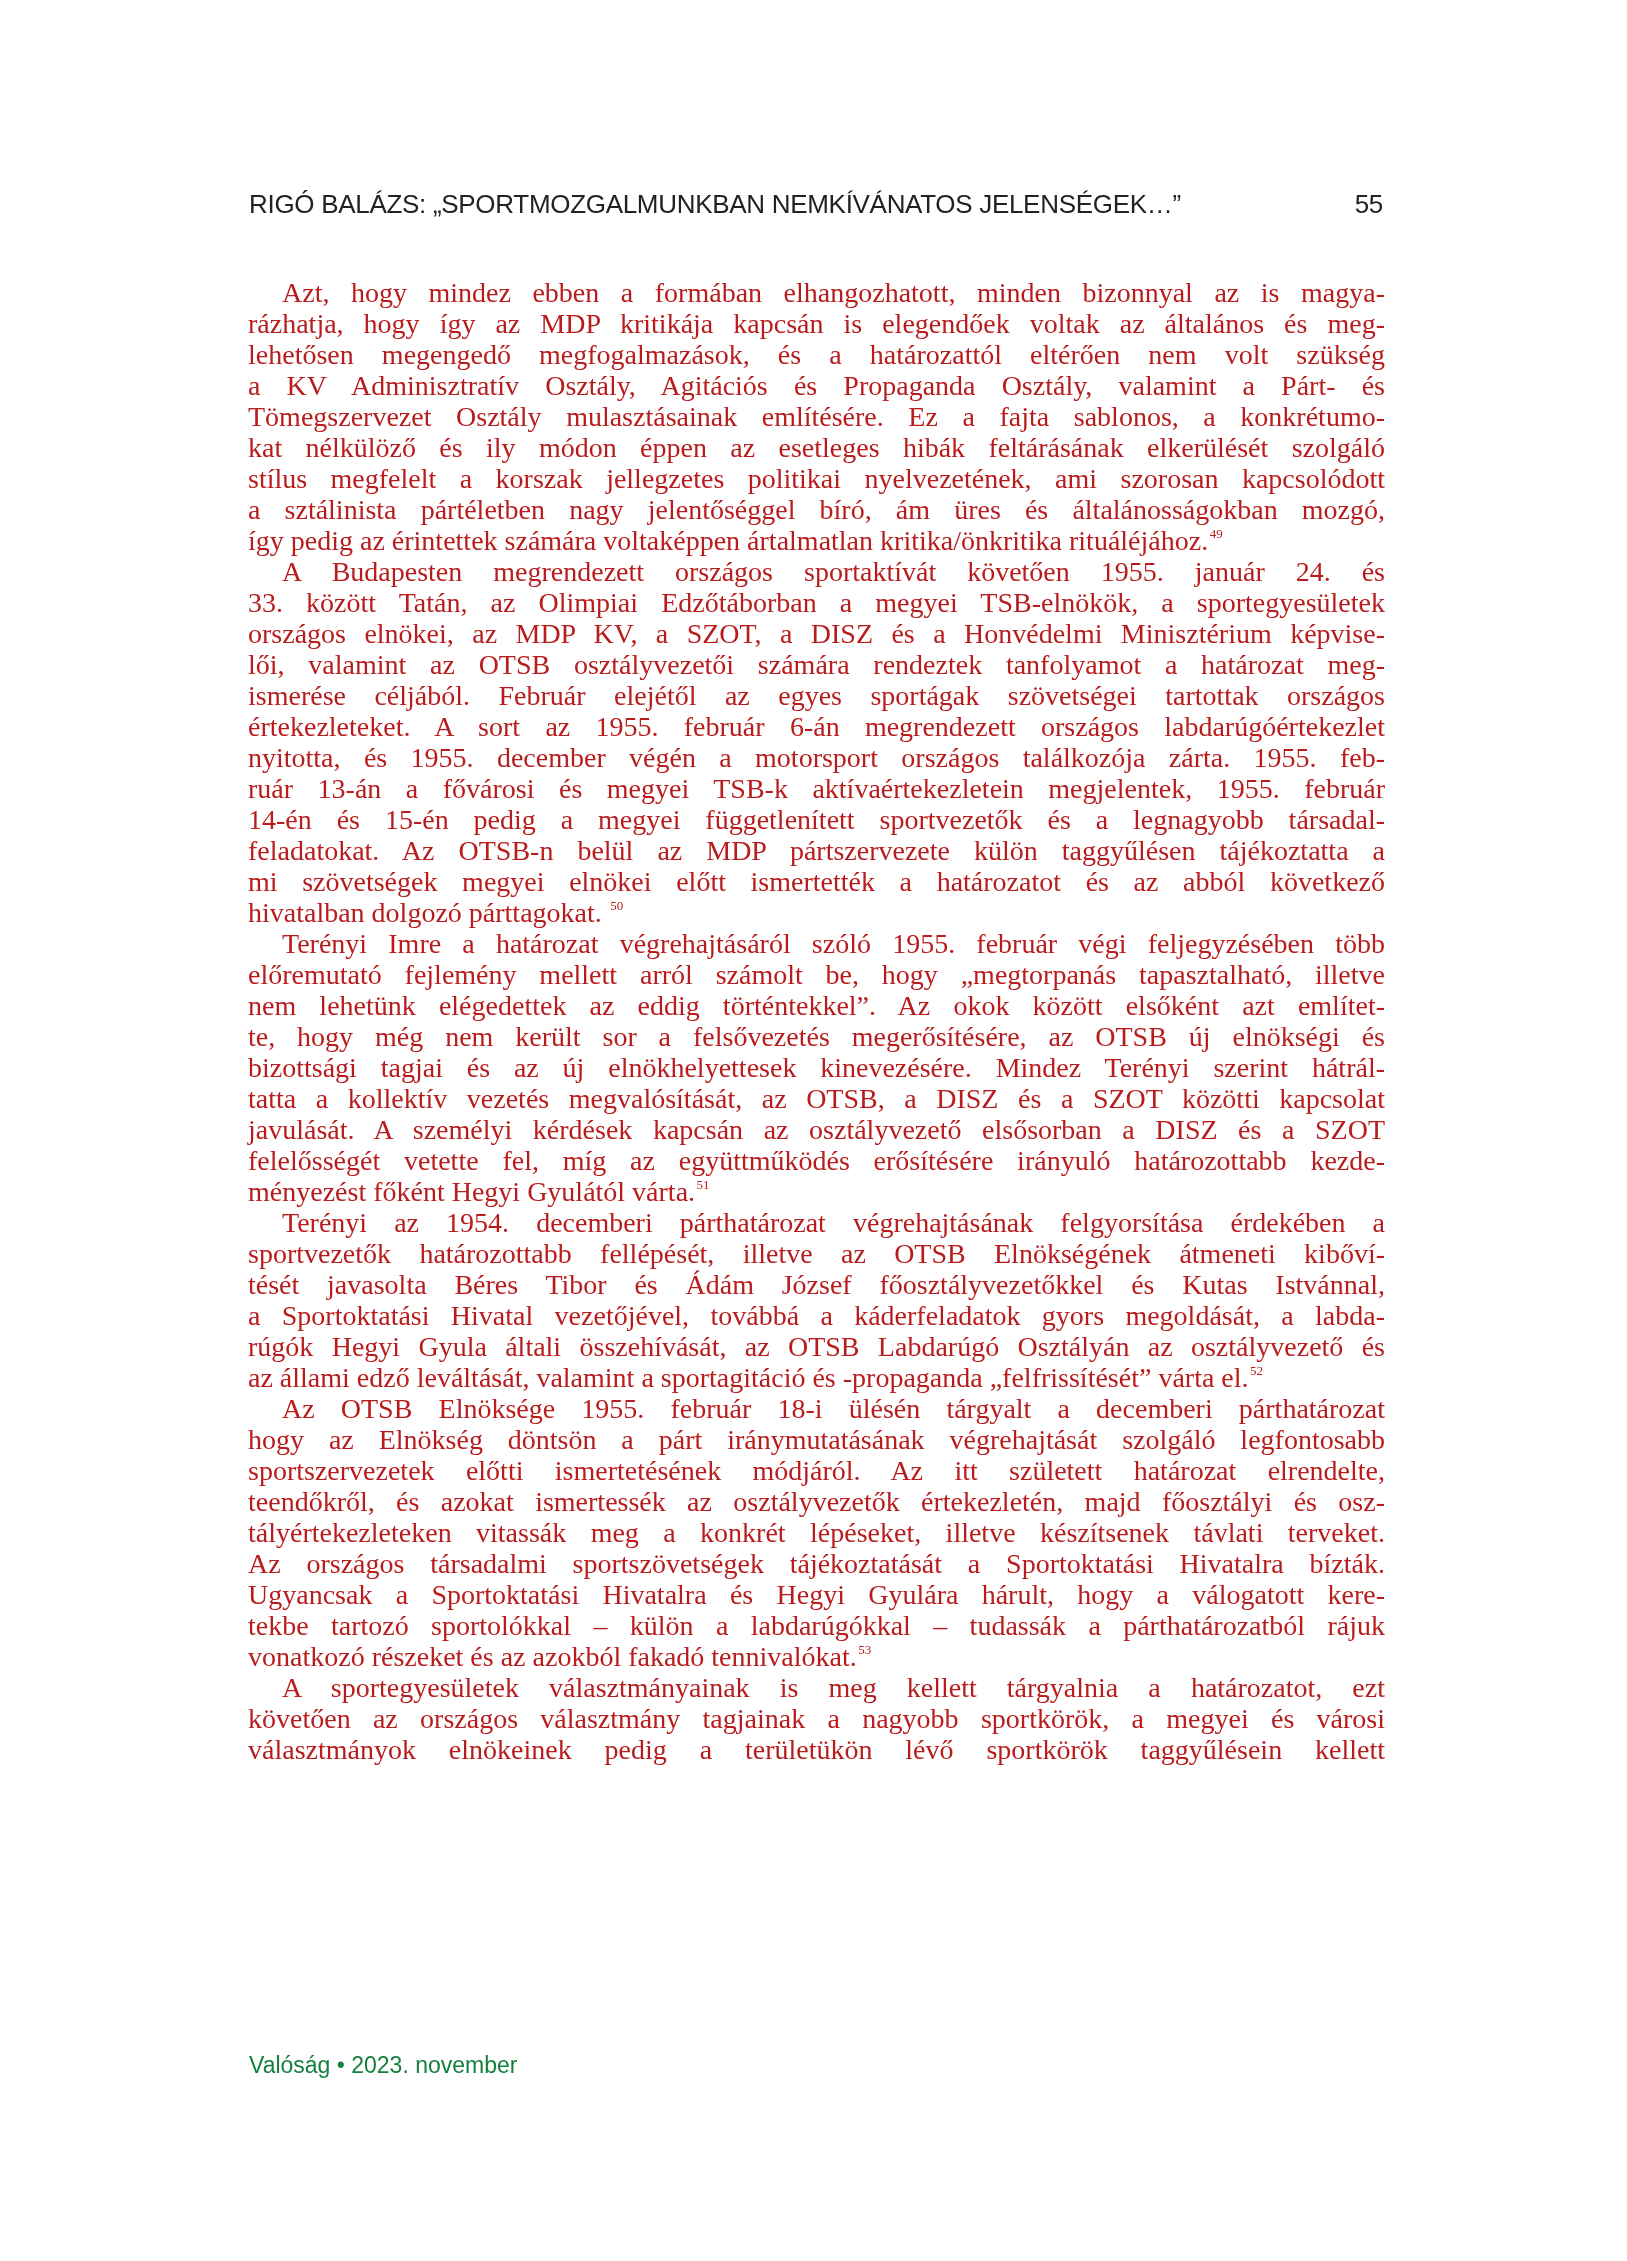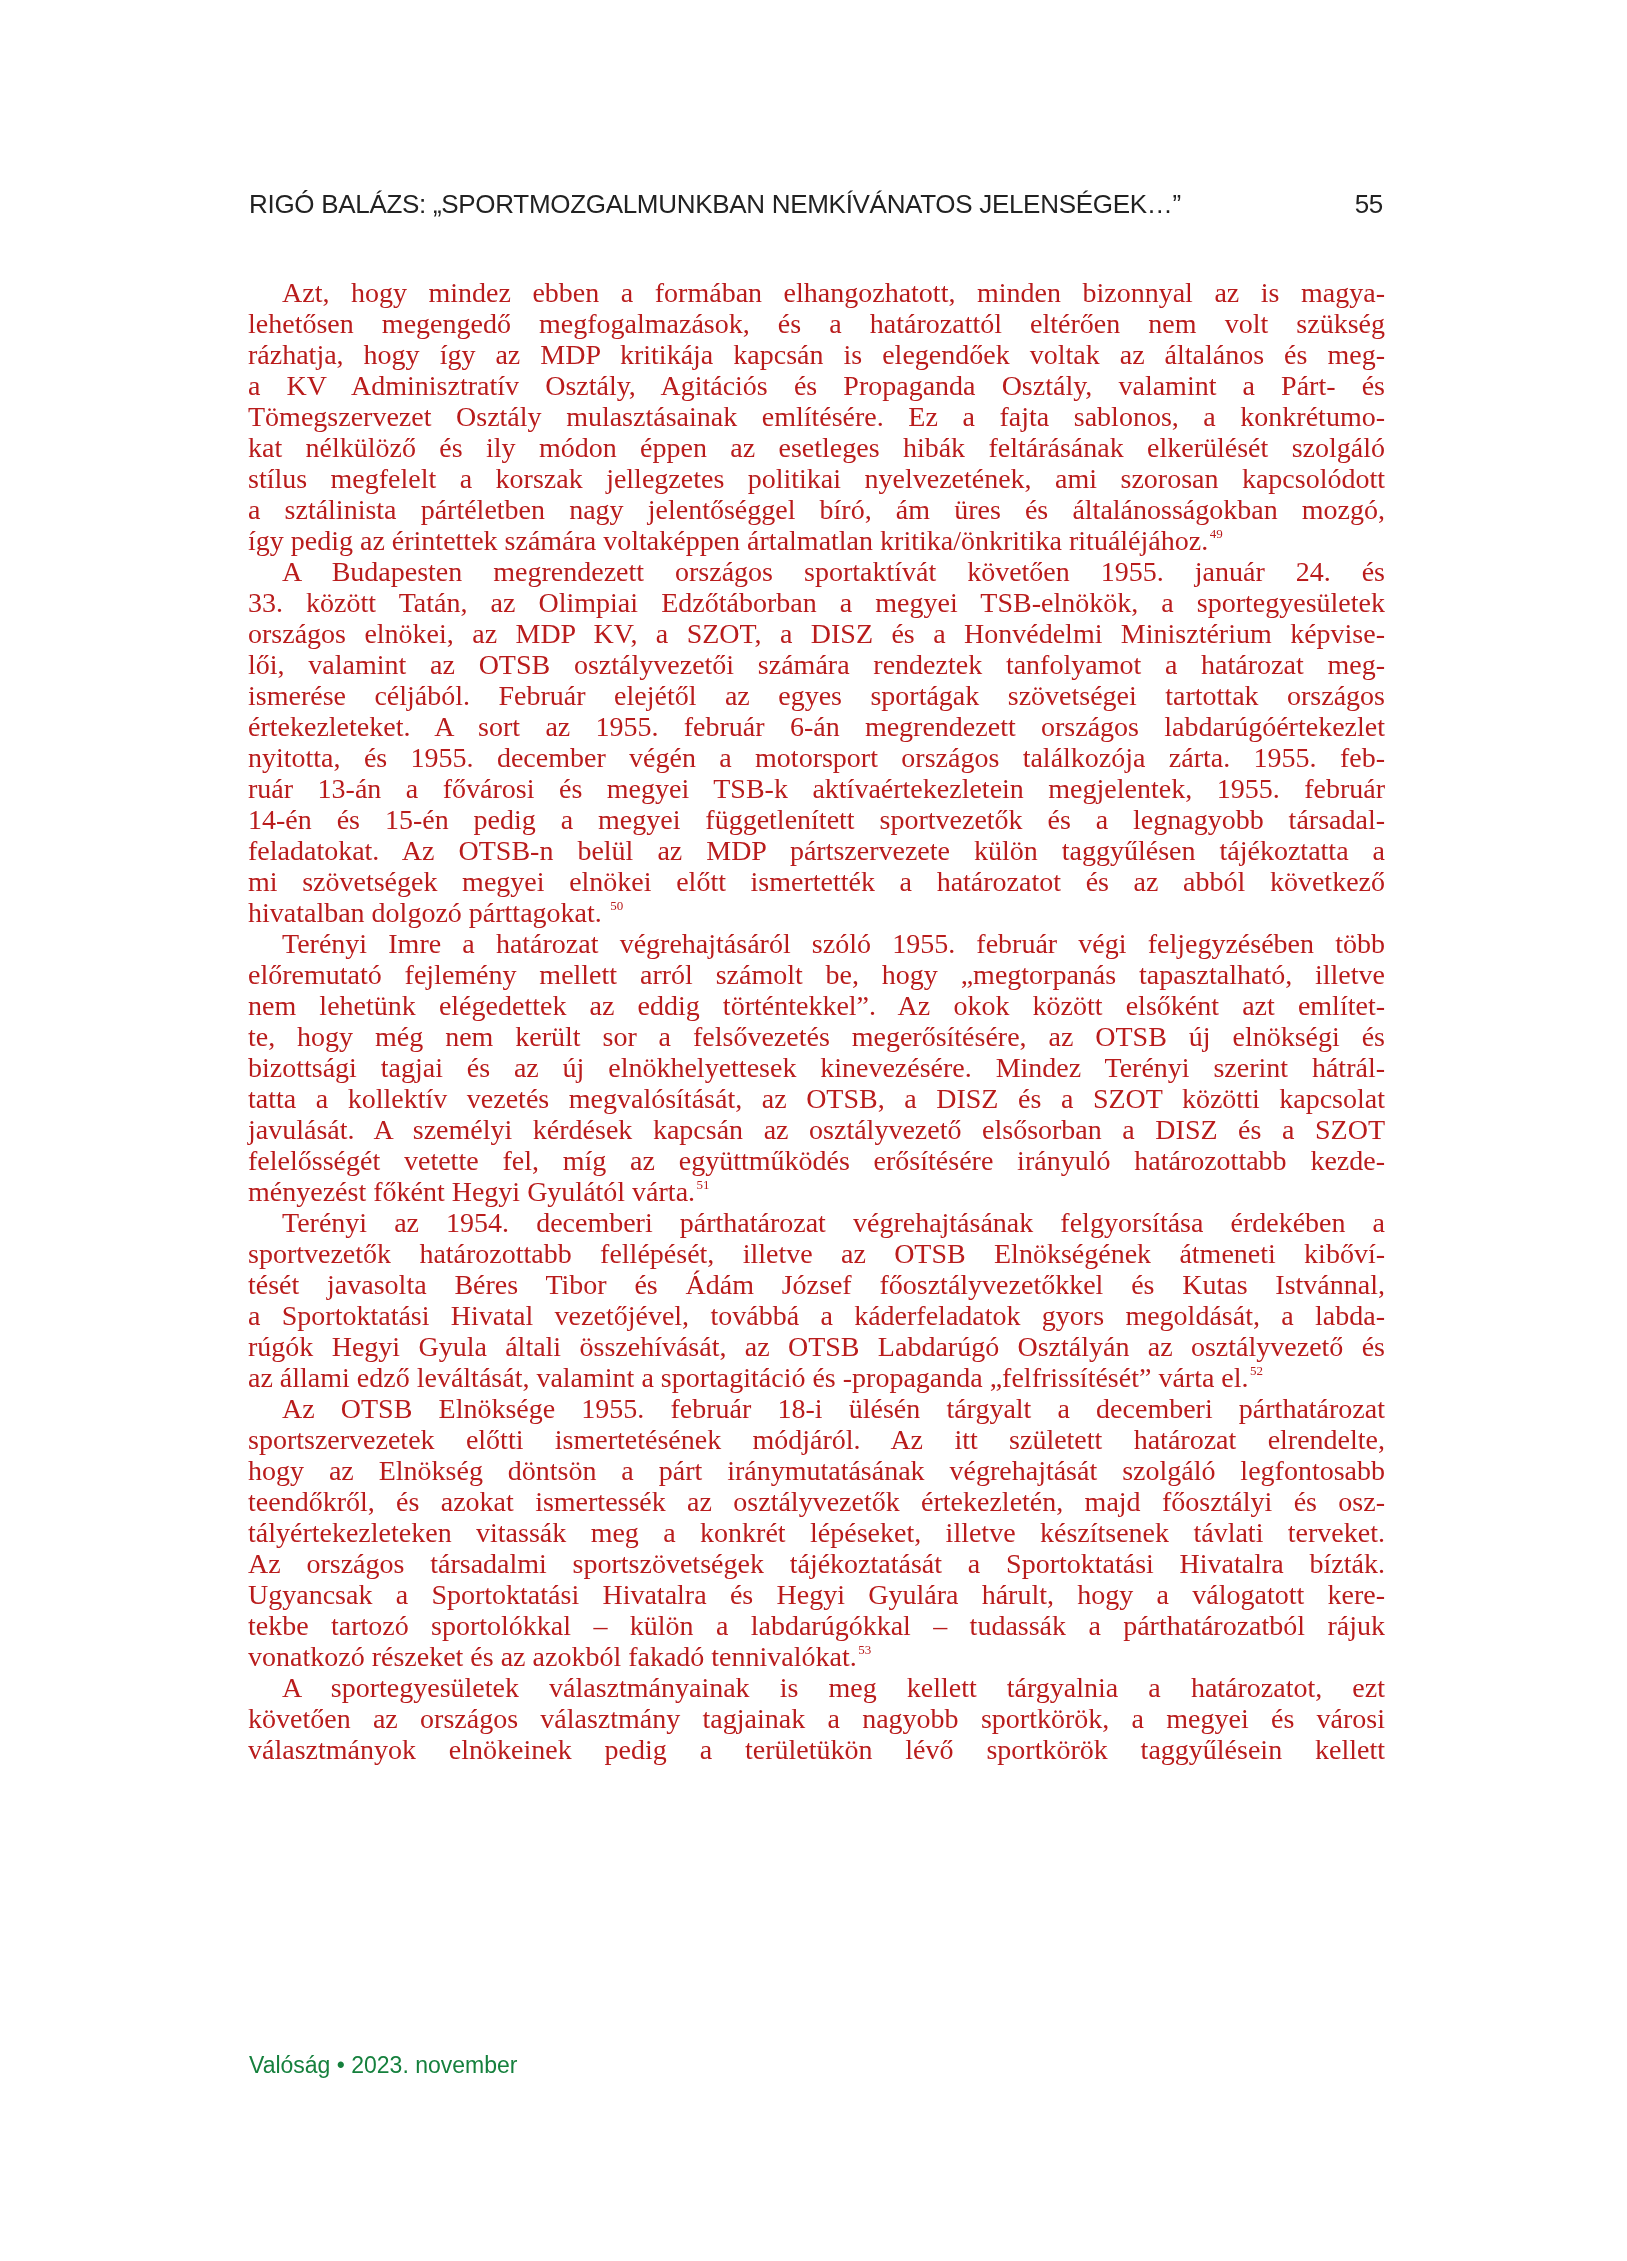--- a/index.html
+++ b/index.html
@@ -30,22 +30,22 @@
 <body>
 
 <div class="header">
   <span>RIGÓ BALÁZS: „SPORTMOZGALMUNKBAN NEMKÍVÁNATOS JELENSÉGEK…”</span>
   <span>55</span>
 </div>
 
 <div class="body" id="article-body">
     <div>
       <span class="line indent">Azt, hogy mindez ebben a formában elhangozhatott, minden bizonnyal az is magya-</span>
+      <span class="line">rázhatja, hogy így az MDP kritikája kapcsán is elegendőek voltak az általános és meg-</span>
       <span class="line">lehetősen megengedő megfogalmazások, és a határozattól eltérően nem volt szükség</span>
-      <span class="line">rázhatja, hogy így az MDP kritikája kapcsán is elegendőek voltak az általános és meg-</span>
       <span class="line">a KV Adminisztratív Osztály, Agitációs és Propaganda Osztály, valamint a Párt- és</span>
       <span class="line">Tömegszervezet Osztály mulasztásainak említésére. Ez a fajta sablonos, a konkrétumo-</span>
       <span class="line">kat nélkülöző és ily módon éppen az esetleges hibák feltárásának elkerülését szolgáló</span>
       <span class="line">stílus megfelelt a korszak jellegzetes politikai nyelvezetének, ami szorosan kapcsolódott</span>
       <span class="line">a sztálinista pártéletben nagy jelentőséggel bíró, ám üres és általánosságokban mozgó,</span>
       <span class="line last">így pedig az érintettek számára voltaképpen ártalmatlan kritika/önkritika rituáléjához.<sup class="fn">49</sup></span>
     </div>
     <div>
       <span class="line indent">A Budapesten megrendezett országos sportaktívát követően 1955. január 24. és</span>
       <span class="line">33. között Tatán, az Olimpiai Edzőtáborban a megyei TSB-elnökök, a sportegyesületek</span>
@@ -74,22 +74,22 @@
     <div>
       <span class="line indent">Terényi az 1954. decemberi párthatározat végrehajtásának felgyorsítása érdekében a</span>
       <span class="line">sportvezetők határozottabb fellépését, illetve az OTSB Elnökségének átmeneti kibőví-</span>
       <span class="line">tését javasolta Béres Tibor és Ádám József főosztályvezetőkkel és Kutas Istvánnal,</span>
       <span class="line">a Sportoktatási Hivatal vezetőjével, továbbá a káderfeladatok gyors megoldását, a labda-</span>
       <span class="line">rúgók Hegyi Gyula általi összehívását, az OTSB Labdarúgó Osztályán az osztályvezető és</span>
       <span class="line last">az állami edző leváltását, valamint a sportagitáció és -propaganda „felfrissítését” várta el.<sup class="fn">52</sup></span>
     </div>
     <div>
       <span class="line indent">Az OTSB Elnöksége 1955. február 18-i ülésén tárgyalt a decemberi párthatározat</span>
+      <span class="line">hogy az Elnökség döntsön a párt iránymutatásának végrehajtását szolgáló legfontosabb</span>
       <span class="line">sportszervezetek előtti ismertetésének módjáról. Az itt született határozat elrendelte,</span>
-      <span class="line">hogy az Elnökség döntsön a párt iránymutatásának végrehajtását szolgáló legfontosabb</span>
       <span class="line">teendőkről, és azokat ismertessék az osztályvezetők értekezletén, majd főosztályi és osz-</span>
       <span class="line">tályértekezleteken vitassák meg a konkrét lépéseket, illetve készítsenek távlati terveket.</span>
       <span class="line">Az országos társadalmi sportszövetségek tájékoztatását a Sportoktatási Hivatalra bízták.</span>
       <span class="line">Ugyancsak a Sportoktatási Hivatalra és Hegyi Gyulára hárult, hogy a válogatott kere-</span>
       <span class="line">tekbe tartozó sportolókkal – külön a labdarúgókkal – tudassák a párthatározatból rájuk</span>
       <span class="line last">vonatkozó részeket és az azokból fakadó tennivalókat.<sup class="fn">53</sup></span>
     </div>
     <div>
       <span class="line indent">A sportegyesületek választmányainak is meg kellett tárgyalnia a határozatot, ezt</span>
       <span class="line">követően az országos választmány tagjainak a nagyobb sportkörök, a megyei és városi</span>

